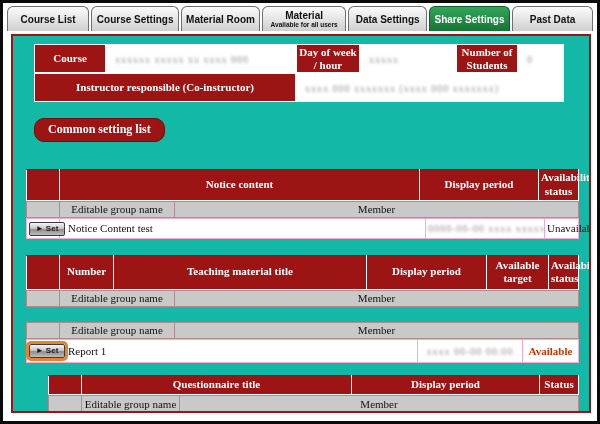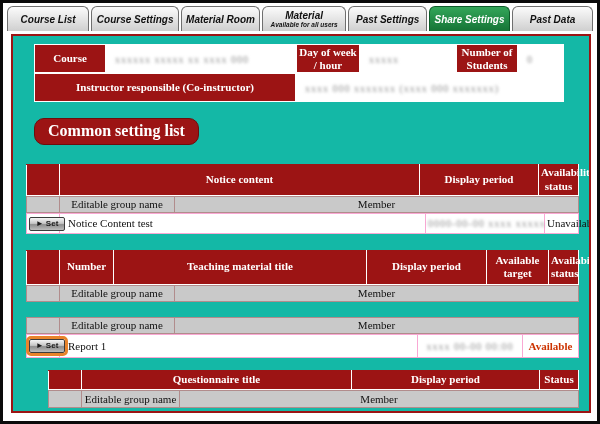--- a/index.html
+++ b/index.html
@@ -11,21 +11,21 @@
   
   .tabbar {
     display:flex; align-items:stretch; gap:2px;
     padding:3px 4px 0 4px; height:28px; box-sizing:border-box;
   }
   .tab {
     display:flex; flex-direction:column; justify-content:center; text-align:center;
     background:linear-gradient(#fbfbfb, #e3e3e3 55%, #cfcfcf);
     border:1px solid #6f6f6f; border-bottom:none; border-radius:6px 6px 0 0;
     font-family:"Liberation Sans", sans-serif; font-weight:bold; font-size:10px;
-    line-height:1.1; padding:1px 1px; cursor:pointer; color:#111;font-style:italic;
+    line-height:1.1; padding:1px 1px; cursor:pointer; color:#111;
   }
   .tab .sub { font-size:6.5px; font-weight:bold; line-height:1.1; }
   .tab.active {
     background:linear-gradient(#33a659, #157436);
     color:#fff; border-color:#0c5b28;
   }
   
   .panel {
     position:absolute; left:8px; top:31px; width:580px; height:379px;
     box-sizing:border-box; border:2px solid #9c1414; background:#14b8a6; overflow:hidden;
@@ -37,22 +37,22 @@
   }
   .form-table td { border:1px solid #fff; height:29px; box-sizing:border-box; }
   .lbl {
     background:#9c1414; color:#fff; font-weight:bold; text-align:center;
     line-height:1.15; padding:1px 2px;
   }
   .val { background:#fff; padding-left:8px; }
   .redacted { color:#8d8d8d; filter:blur(1.4px); font-size:10px; letter-spacing:1px; white-space:nowrap; }
   
   .common-btn {
-    display:inline-block; margin:16px 0 4px 21px; background:#9c1414; color:#fff;
-    font-weight:bold; font-size:16px; padding:3px 13px 4px; border-radius:10px;
+    display:inline-block; margin:16px 0 12px 21px; background:#9c1414; color:#fff;
+    font-weight:bold; font-size:12px; padding:3px 13px 4px; border-radius:10px;
     border:1px solid #6d0d0d;
   }
   
   .tbl { margin-left:13px; width:553px; }
   .tbl table { border-collapse:collapse; width:100%; table-layout:fixed; font-size:11px; }
   .tbl th {
     background:#9c1414; color:#fff; font-weight:bold; text-align:center;
     border:1px solid #fff; border-top:1px solid #9c1414; padding:1px 2px; line-height:1.25;
   }
   .tbl table.hdr { border:1px solid #8b1010; }
@@ -90,21 +90,21 @@
       <span>Course Settings</span>
     </div>
     <div class="tab" style="flex:64">
       <span>Material Room</span>
     </div>
     <div class="tab" style="flex:69">
       <span>Material</span>
       <span class="sub">Available for all users</span>
     </div>
     <div class="tab" style="flex:64">
-      <span>Past Settings</span>
+      <span>Data Settings</span>
     </div>
     <div class="tab active" style="flex:66">
       <span>Share Settings</span>
     </div>
     <div class="tab" style="flex:66">
       <span>Past Data</span>
     </div>
   </div>
 
   <div class="panel">

